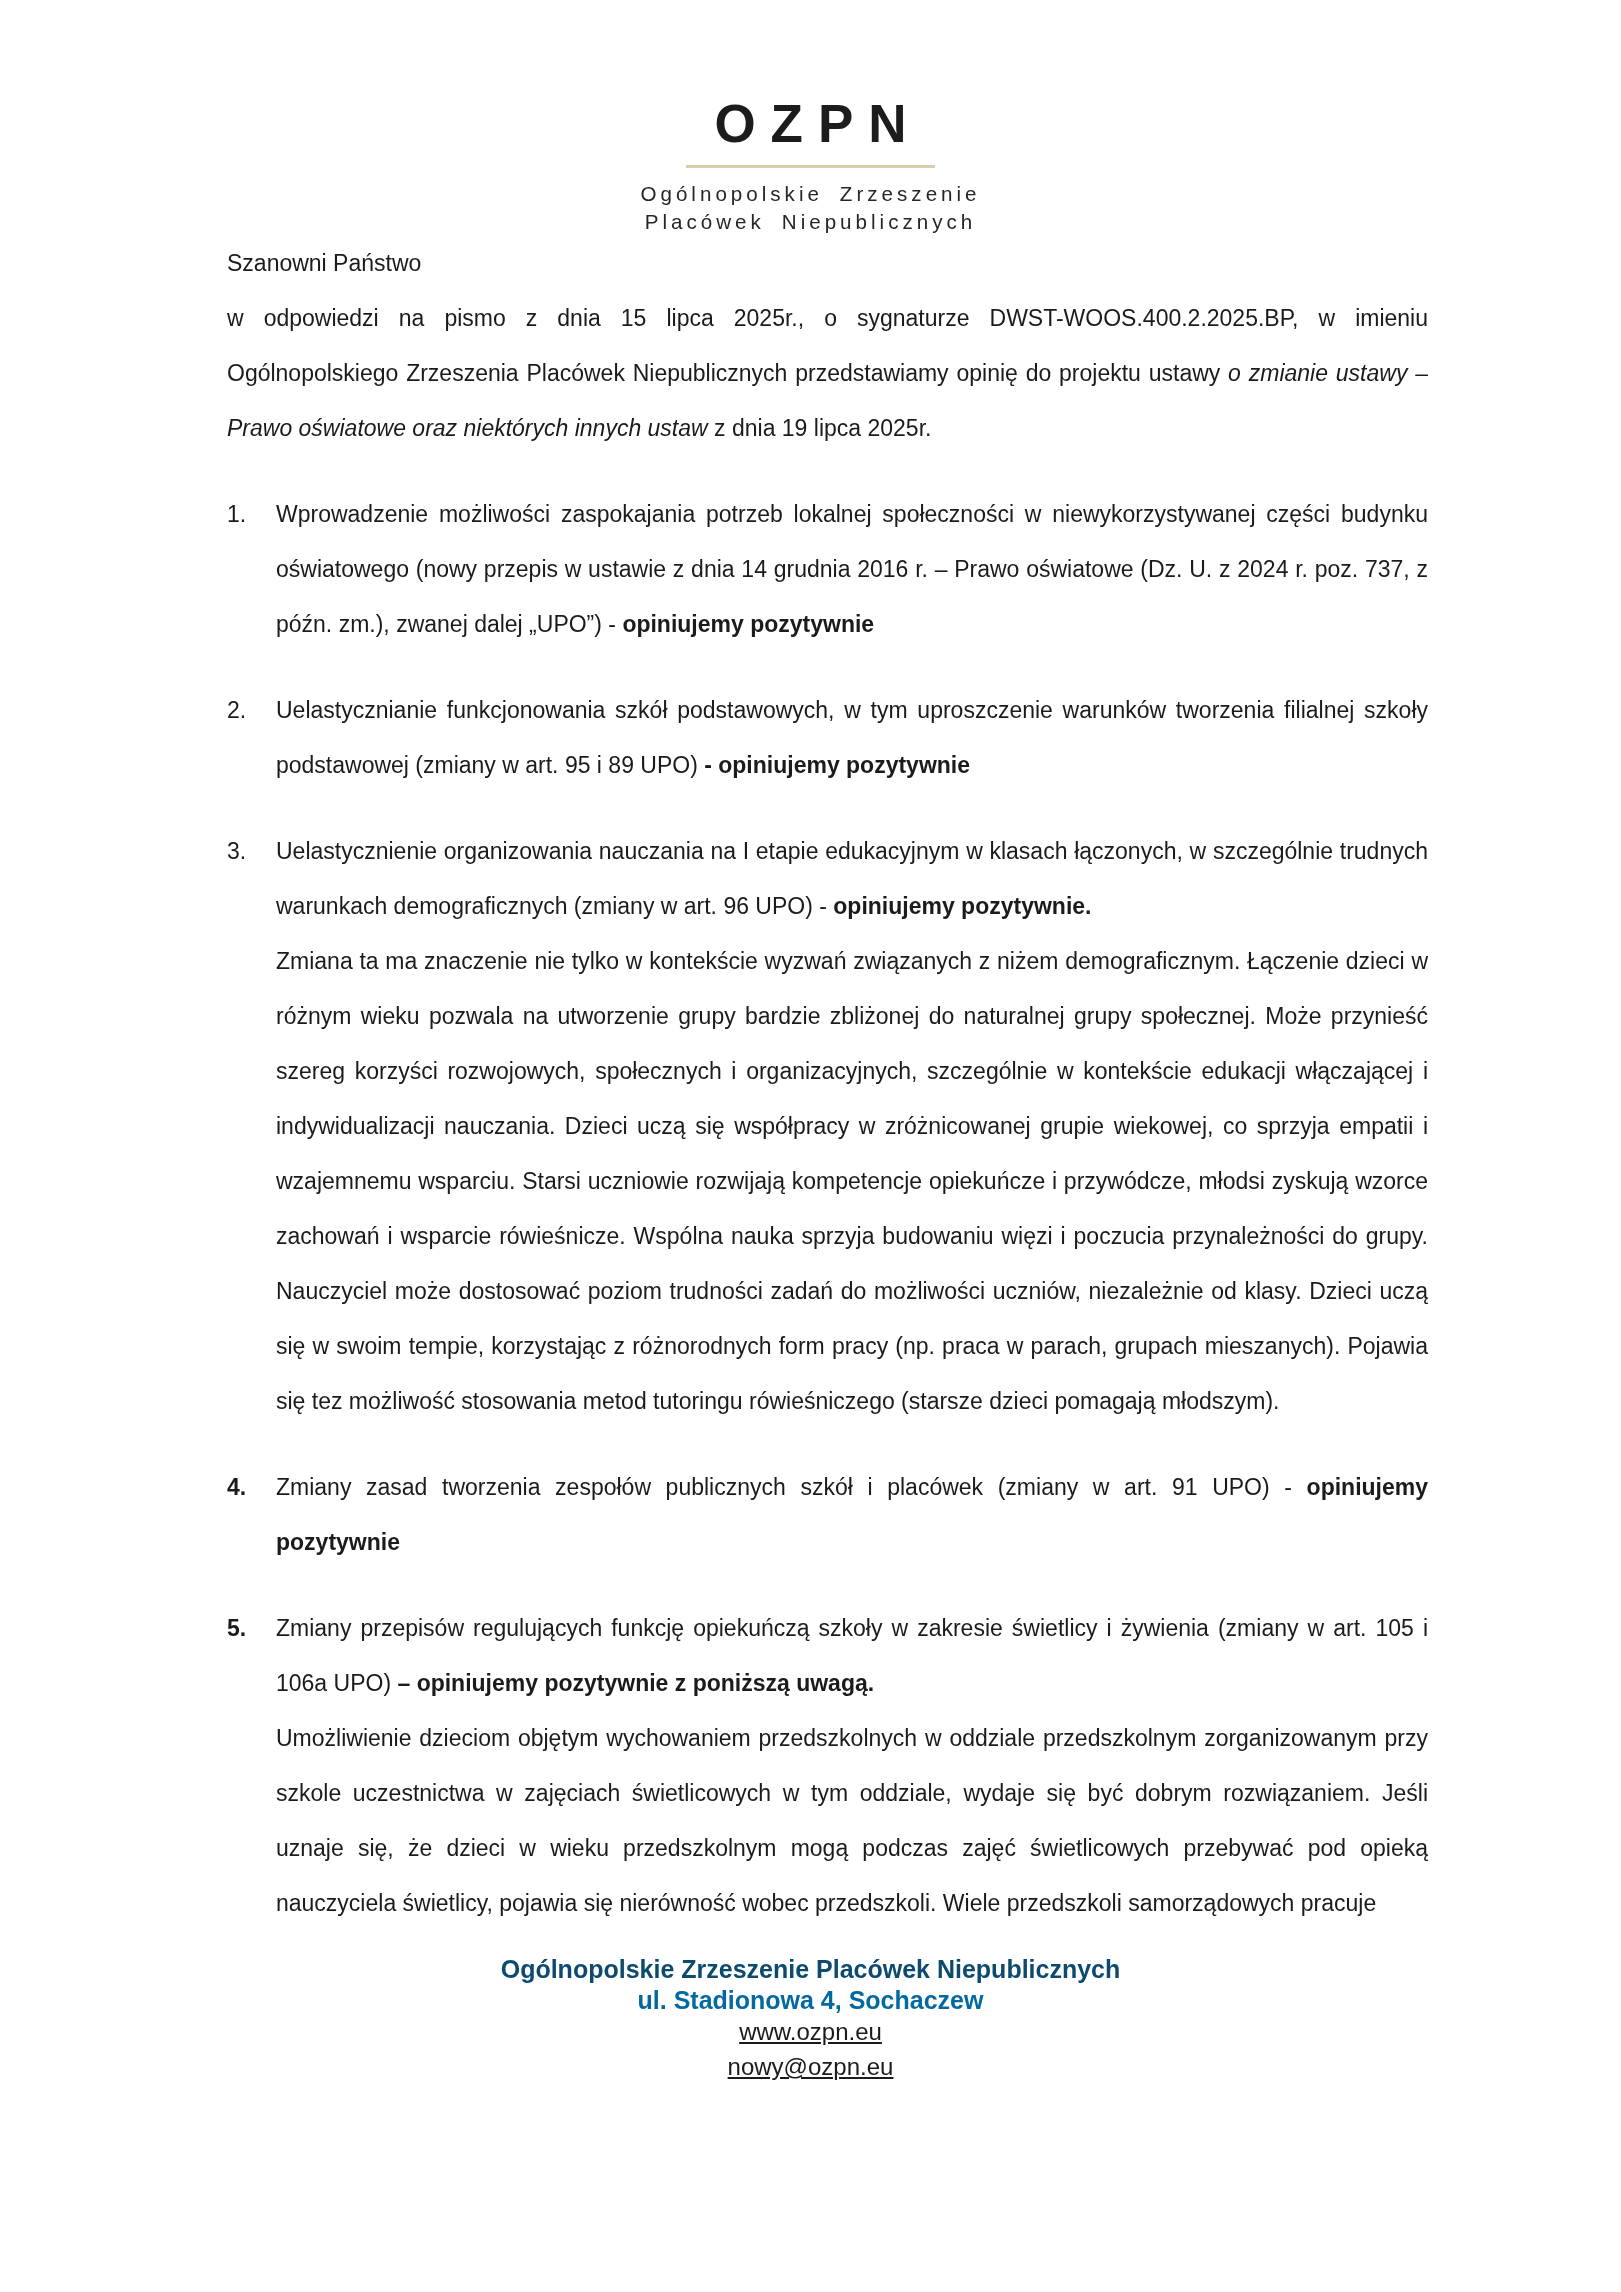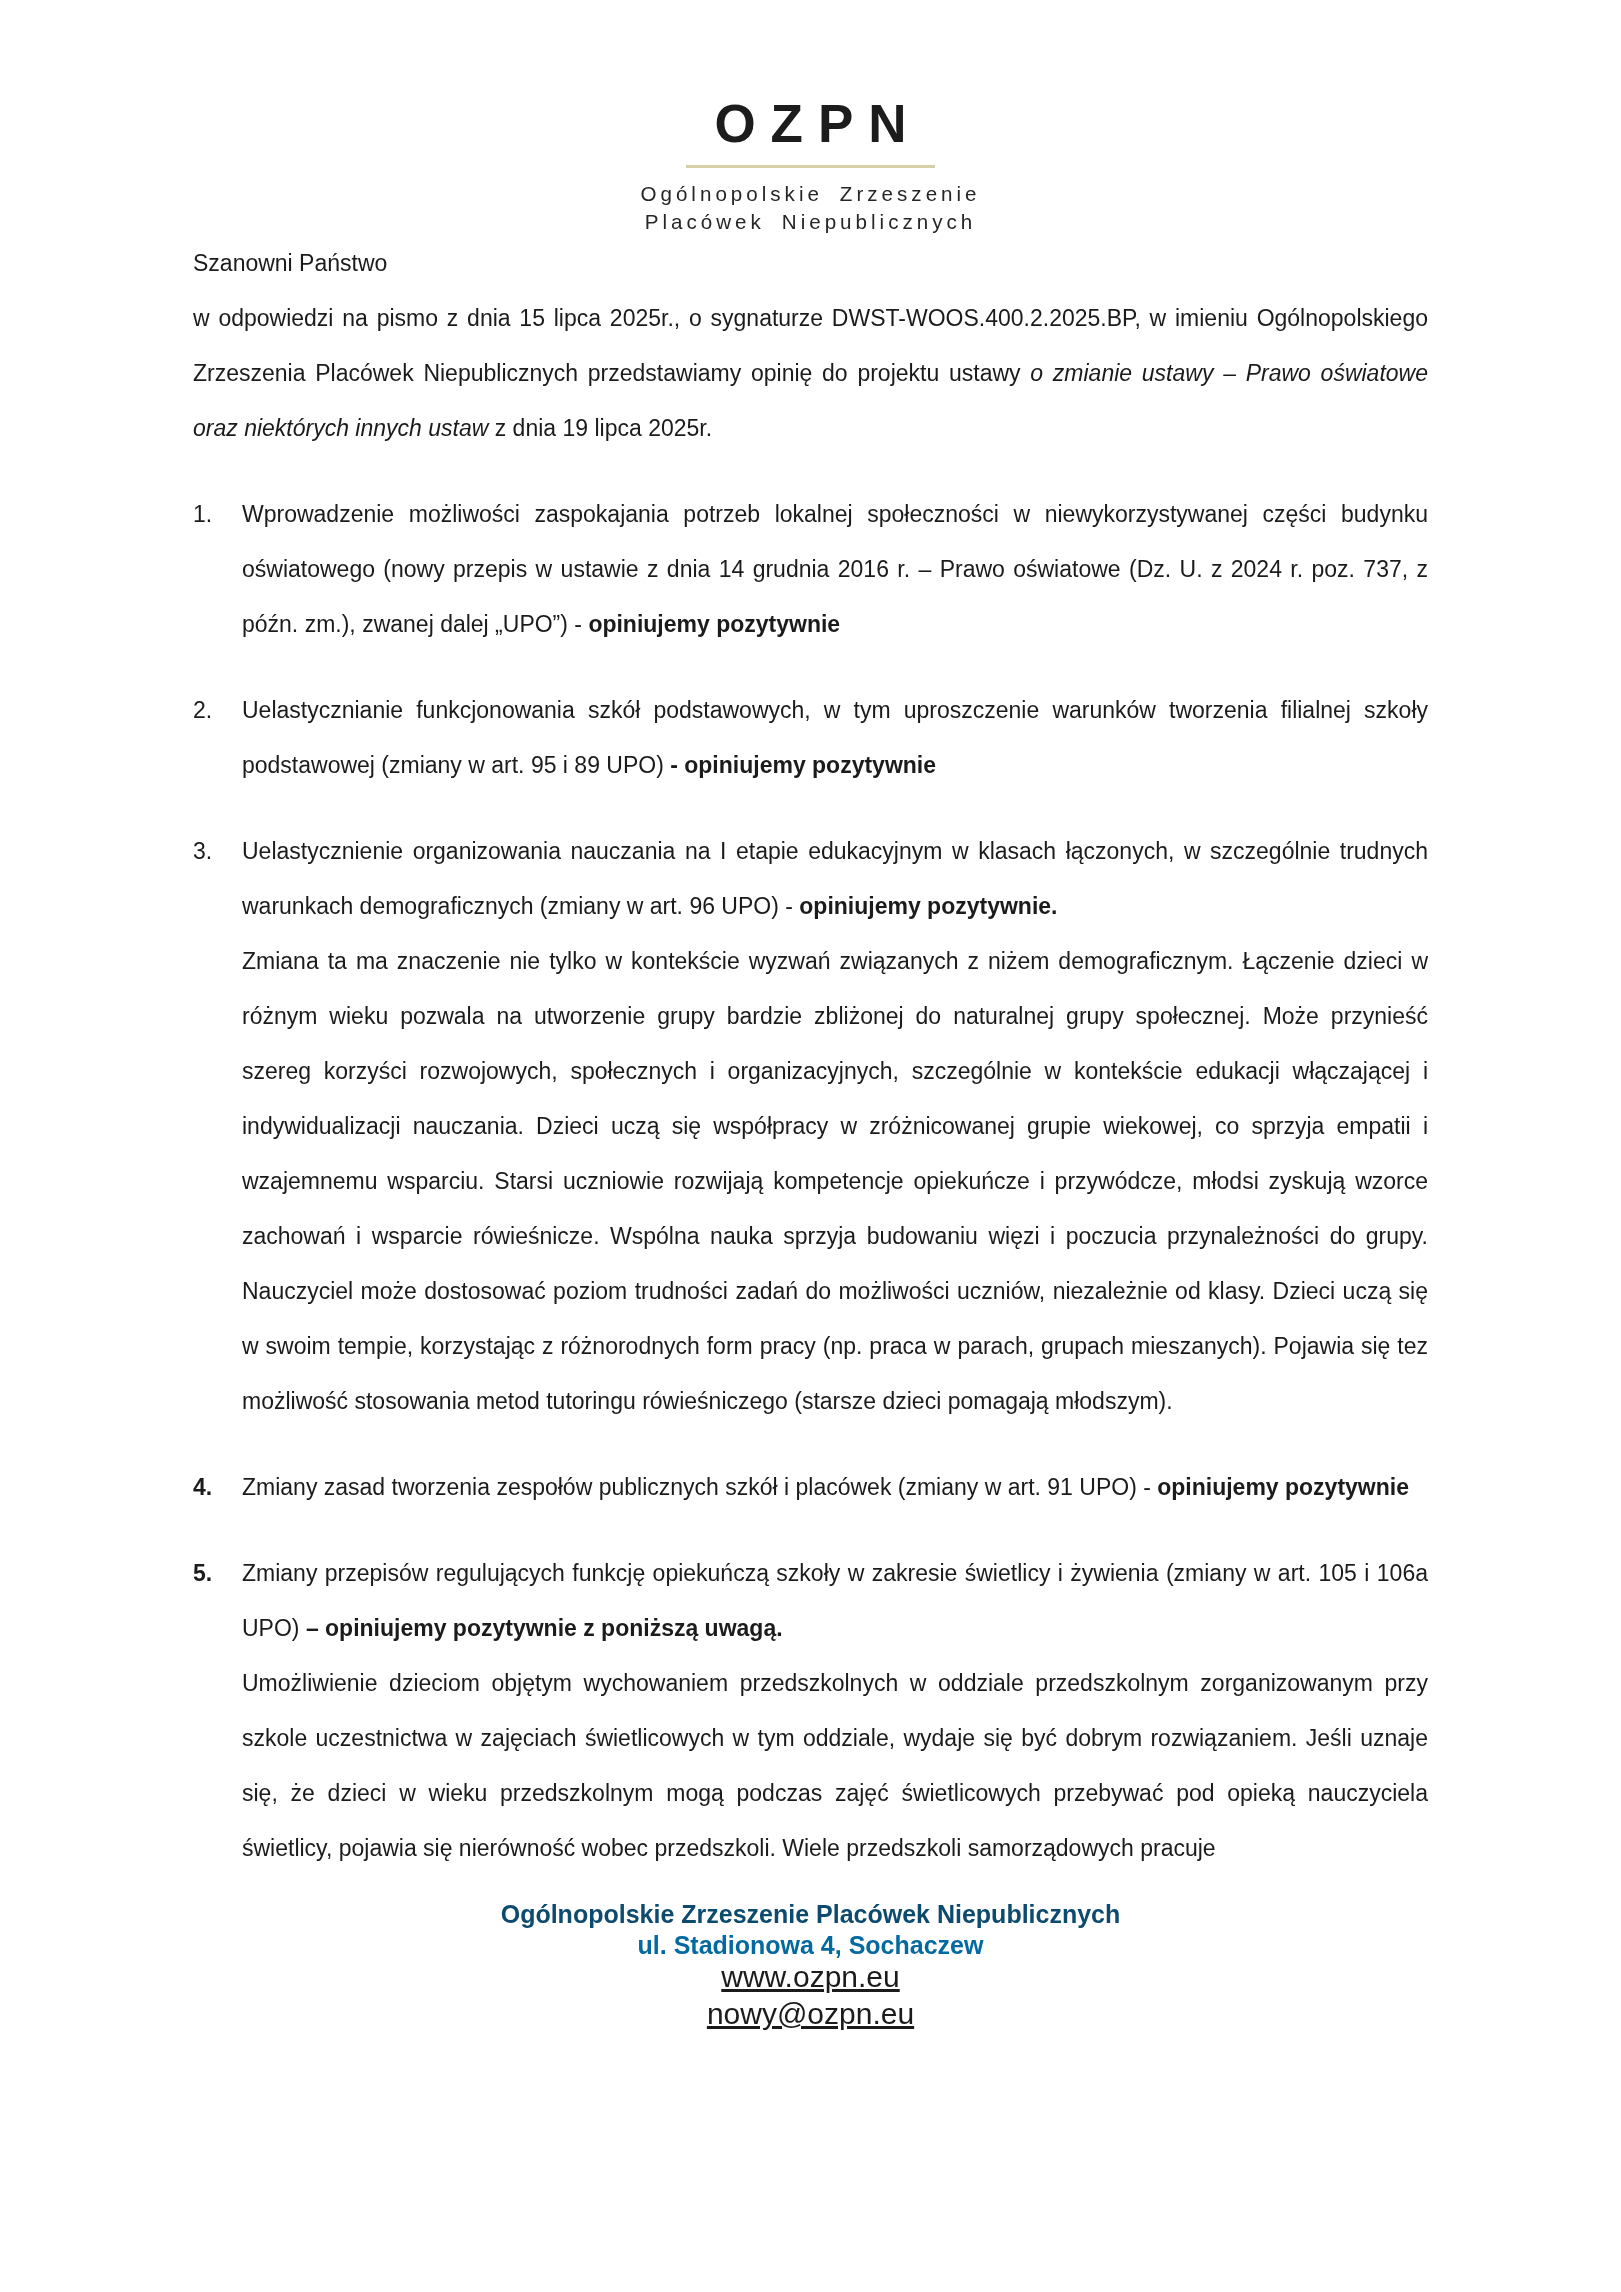--- a/index.html
+++ b/index.html
@@ -40,20 +40,21 @@
     font-weight: 500;
     color: #262626;
   }
 
   
   .content {
     padding: 0 193px;
     font-size: 23px;
     line-height: 55px;
     text-align: justify;
+    margin-left: 34px;
   }
   .salutation { margin: 52px 0 0 0; }
   .para { margin: 0; }
   .b { font-weight: bold; }
   .i { font-style: italic; }
 
   .items { list-style: none; margin: 0; padding: 0; }
   .item { position: relative; padding-left: 49px; margin-top: 31px; }
   .item .num {
     position: absolute;
@@ -68,21 +69,21 @@
   
   .footer { margin-top: 23px; text-align: center; }
   .footer-org, .footer-addr {
     font-size: 25px;
     line-height: 31px;
     font-weight: bold;
     color: #7b3e12;
   }
   .footer-link {
     display: inline-block;
-    font-size: 30px;
+    font-size: 24px;
     line-height: 31px;
     color: #1b1b1b;
     text-decoration: underline;
     cursor: pointer;
   }
   .footer-link-row { line-height: 31px; }
 </style>
 </head>
 <body>
 

